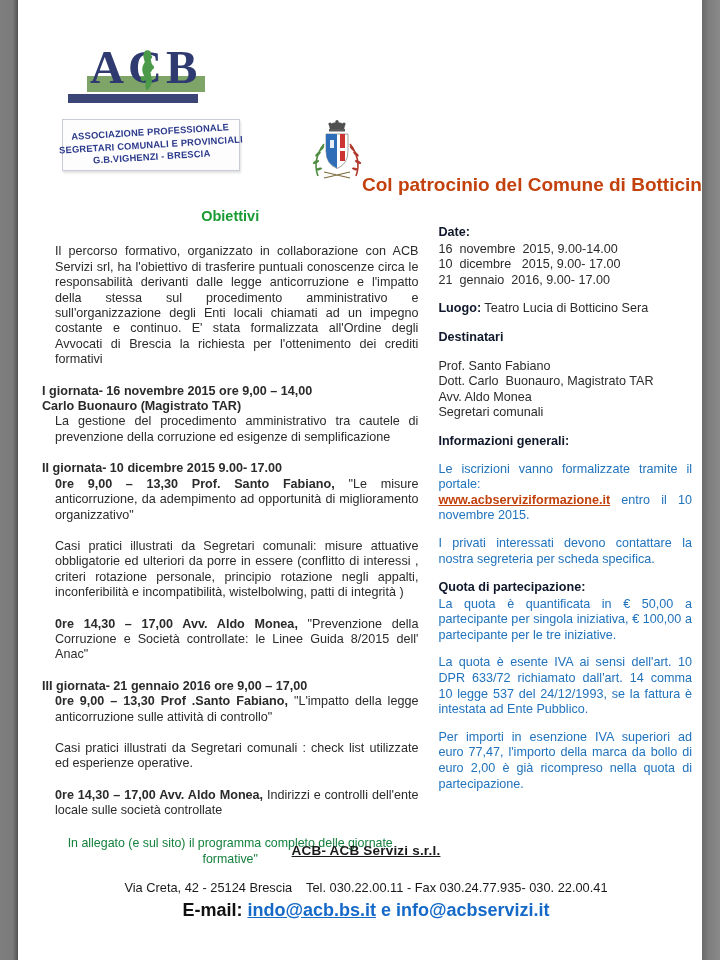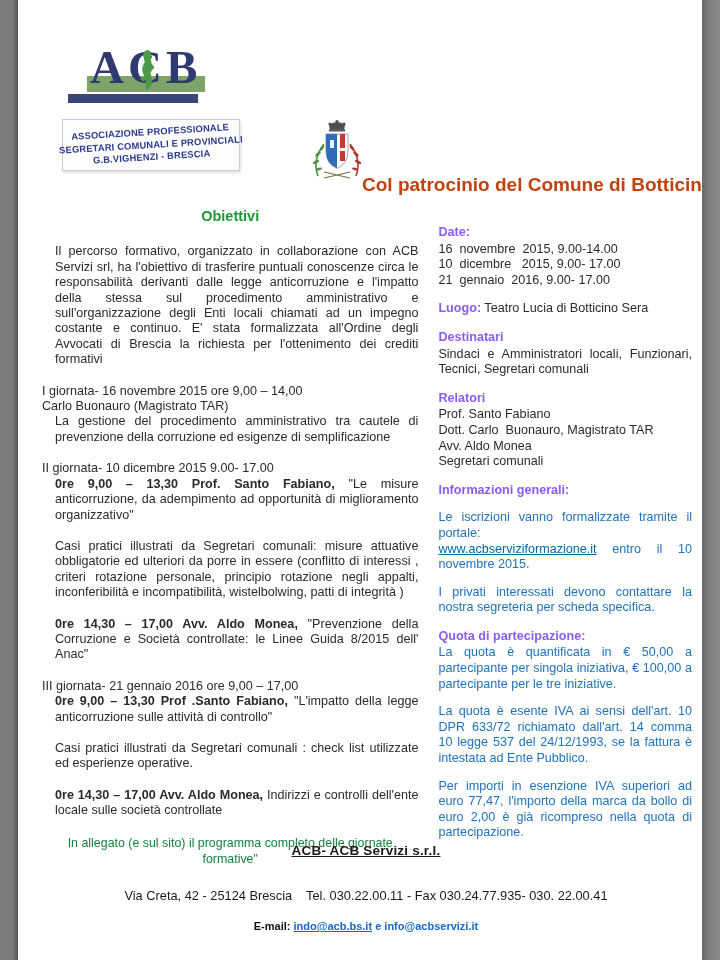--- a/index.html
+++ b/index.html
@@ -41,40 +41,40 @@
   .patronage { position:absolute; left:362px; top:174px; font-weight:bold; font-size:19px; color:#c2410c; }
 
   
   .columns { position:absolute; left:42px; top:209px; width:650px; display:flex; gap:20px; }
   .col-left { width:380px; font-size:12.6px; line-height:15.4px; }
   .col-right { width:256px; font-size:12.6px; line-height:15.6px; padding-top:16px; }
 
   .obiettivi { text-align:center; color:#189b33; font-weight:bold; font-size:14.5px; margin-bottom:20px; }
   .col-left p { text-align:justify;margin-left:13px; }
   .blk { margin-bottom:16px; }
-  .bold-line { font-weight:normal; }
+  .bold-line { font-weight:bold; }
   b { font-weight:bold; }
   .red-note {
     margin-top:15px; text-align:center; color:#15803d; font-size:12.4px; line-height:16px;
     padding:0 18px;
   }
 
-  .g-head { color:#8b5cf6; font-weight:bold; margin-bottom:1px; }
+  .g-head { color:#0f172a; font-weight:bold; margin-bottom:1px; }
   .sec { margin-bottom:13px; }
   .pre { white-space:pre-wrap; }
   .blue { color:#2173bd; }
   .col-right p.just { text-align:justify; }
   .col-right .gap { height:12px; }
-  a.portal-link { color:#0369a1; text-decoration:underline; font-weight:normal; }
+  a.portal-link { color:#c2410c; text-decoration:underline; font-weight:bold; }
 
   
   .footer { position:absolute; left:42px; top:843px; width:648px; text-align:center; color:#1a1a1a; }
   .footer .company { font-weight:bold; font-size:13.5px; text-decoration:underline; letter-spacing:.2px; }
-  .footer .address { margin-top:30px; font-size:12.8px; white-space:pre-wrap; }
-  .footer .emails { margin-top:17px; font-size:11px; }
+  .footer .address { margin-top:22px; font-size:12.8px; white-space:pre-wrap; }
+  .footer .emails { margin-top:5px; font-size:18px; }
   .footer .emails .lbl { font-weight:bold; color:#111; }
   .footer a.mail1 { color:#1569c8; font-weight:bold; text-decoration:underline; }
   .footer .sep { color:#1569c8; font-weight:bold; }
   .footer .mail2 { color:#1569c8; font-weight:bold; }
 </style>
 </head>
 <body>
 
 <div class="page">
   <div class="edge-bar edge-left"></div>
@@ -179,25 +179,23 @@
         <div class="pre">10  dicembre   2015, 9.00- 17.00</div>
         <div class="pre">21  gennaio  2016, 9.00- 17.00</div>
       </div>
 
       <div class="sec">
         <span class="g-head">Luogo:</span><span> Teatro Lucia di Botticino Sera</span>
       </div>
 
       <div class="sec">
         <div class="g-head">Destinatari</div>
-        <p class="just">Sindaci e Amministratori locali, Funzionari, Tecnici, Segretari comunali</p>
-      </div>
-
-      <div class="sec">
-        <div class="g-head">Relatori</div>
+      </div>
+
+      <div class="sec">
         <div class="pre">Prof. Santo Fabiano</div>
         <div class="pre">Dott. Carlo  Buonauro, Magistrato TAR</div>
         <div class="pre">Avv. Aldo Monea</div>
         <div class="pre">Segretari comunali</div>
       </div>
 
       <div class="sec">
         <div class="g-head" style="margin-bottom:12px;">Informazioni generali:</div>
         <p class="just blue"><span>Le iscrizioni vanno formalizzate tramite il portale:</span><br>
           <a href="#" class="portal-link">www.acbserviziformazione.it</a><span>  entro il 10 novembre 2015.</span></p>

